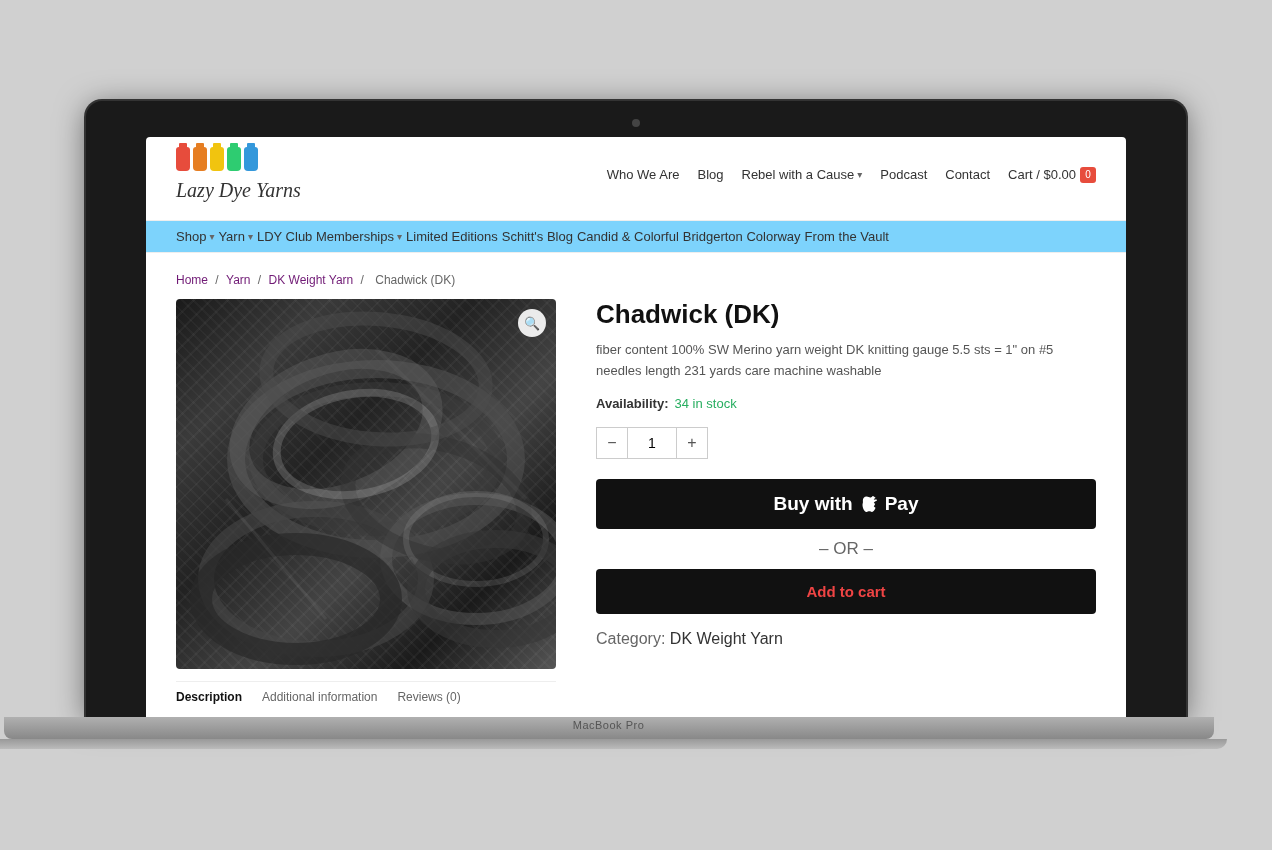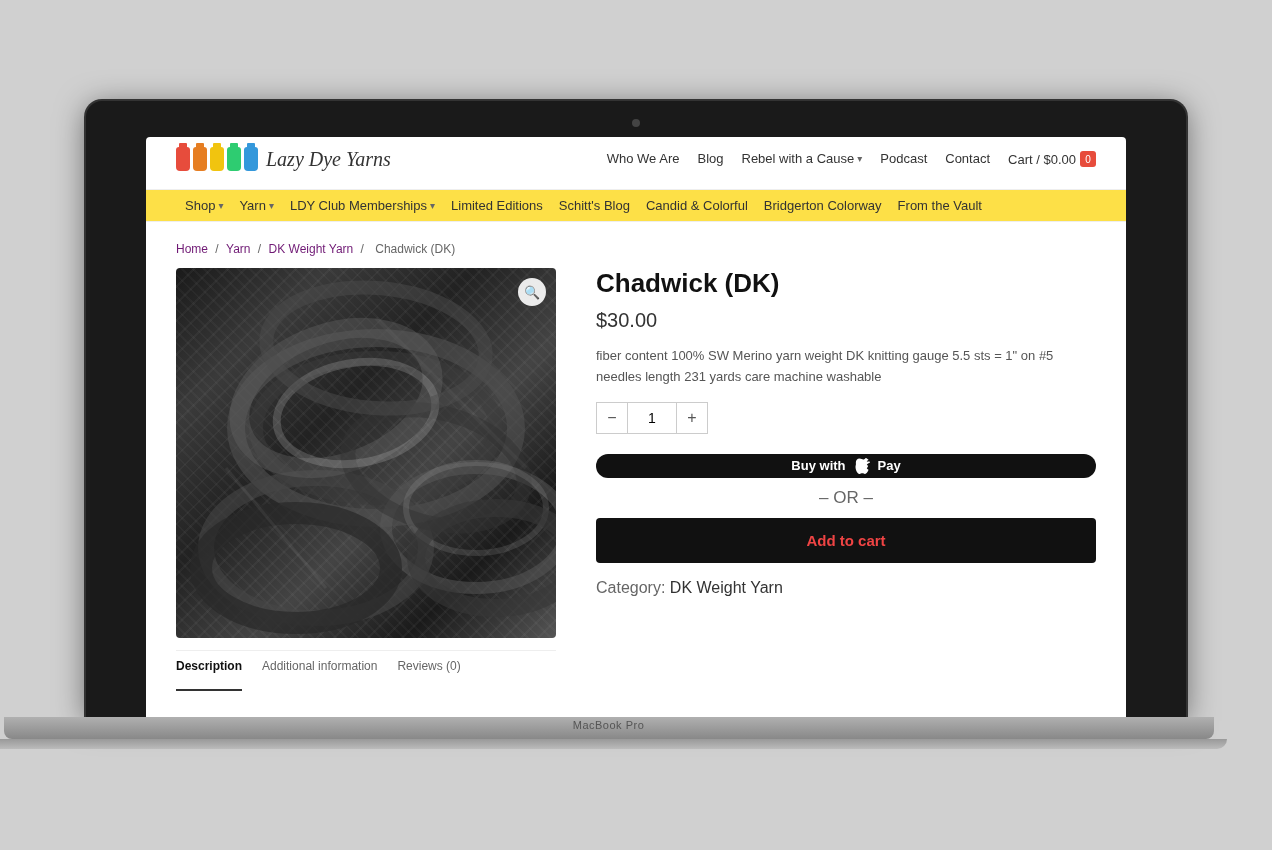--- a/index.html
+++ b/index.html
@@ -82,22 +82,23 @@
 
     .site-header-top {
       display: flex;
       align-items: center;
       justify-content: space-between;
       margin-bottom: 8px;
     }
 
     .logo-area {
       display: flex;
-      align-items: center;
+      align-items: flex-start;
       gap: 8px;
+      flex-direction: column;
     }
 
     .logo-bottles {
       display: flex;
       gap: 3px;
     }
 
     .bottle {
       width: 14px;
       height: 24px;
@@ -164,24 +165,24 @@
     }
 
     .dropdown-arrow {
       font-size: 10px;
       color: #666;
     }
 
     .sub-nav {
       display: flex;
       align-items: center;
-      gap: 16px;
-      padding: 8px 39px;
+      gap: 4px;
+      padding: 8px 30px;
       border-bottom: 1px solid #eee;
-      background: #fde047;
+      background: #7dd3fc;
     }
 
     .sub-nav a {
       text-decoration: none;
       color: #333;
       font-size: 13px;
     }
 
     .page-content {
       padding: 20px 30px;
@@ -339,23 +340,23 @@
     }
 
     .buy-with-pay-btn {
       display: flex;
       align-items: center;
       justify-content: center;
       gap: 6px;
       background: #111;
       color: #fff;
       border: none;
-      border-radius: 12px;
-      padding: 4px;
-      font-size: 13px;
+      border-radius: 4px;
+      padding: 14px;
+      font-size: 19px;
       font-weight: bold;
       cursor: pointer;
       width: 100%;
       margin-bottom: 10px;
     }
 
     .or-divider {
       text-align: center;
       color: #666;
       font-size: 17px;
@@ -486,23 +487,26 @@
 
             <div class="product-tabs-preview">
               <div class="product-tab active">Description</div>
               <div class="product-tab">Additional information</div>
               <div class="product-tab">Reviews (0)</div>
             </div>
           </div>
 
           <div class="product-info">
             <h1 class="product-title">Chadwick (DK)</h1>
-            <div class="product-price">$30.00</div>
             <p class="product-description">fiber content 100% SW Merino yarn weight DK knitting gauge 5.5 sts = 1" on #5 needles length 231 yards care machine washable</p>
 
+            <div class="availability-row">
+              <strong>Availability:</strong>
+              <span class="in-stock">34 in stock</span>
+            </div>
 
             <div class="quantity-row">
               <button class="qty-btn">−</button>
               <input type="text" class="qty-input" value="1" style="">
               <button class="qty-btn">+</button>
             </div>
 
             <button class="buy-with-pay-btn">Buy with <svg style="width:16px;height:16px;fill:white;display:inline-block;vertical-align:middle;margin:0 2px;" viewBox="0 0 814 1000">
                   <path d="M788.1 340.9c-5.8 4.5-108.2 62.2-108.2 190.5 0 148.4 130.3 200.9 134.2 202.2-.6 3.2-20.7 71.9-68.7 141.9-42.8 61.6-87.5 123.1-155.5 123.1s-85.5-39.5-164-39.5c-76 0-103.7 40.8-165.9 40.8s-105-42.8-169.5-127.8C46.7 790.7 0 663 0 541.8c0-207.5 135.4-317.5 268.5-317.5 99.8 0 182.6 65.8 244.9 65.8 59.2 0 151.7-70 267.5-70 100.1-.2 181.3 32.3 206.7 20.5-0.1 0.3-0.1 0.5-.1 0.5zM617.8 0C677.3 0 745 38.6 797 91.9c11.4 12.2 18.4 25 16.1 40.8-15.9 1.3-143.7 77.4-143.7 190.5 0 108.6 121.1 156.5 124.5 157.7-.6 3.9-20 68.1-67.3 135.2-30.4 43.6-65.8 91.1-126.3 91.1s-95.3-38.1-170.4-38.1c-73 0-104.1 38.8-165.2 38.8-59.1 0-101.1-47.1-171.2-130.1C68.3 551.2 21.3 419 21.3 295.3 21.3 136.1 99.6 30 261.4 30c85.5 0 163.3 57.8 223.7 57.8 57.8 0 152.4-57.8 132.7-87.8z"></path>
                 </svg> Pay</button>

